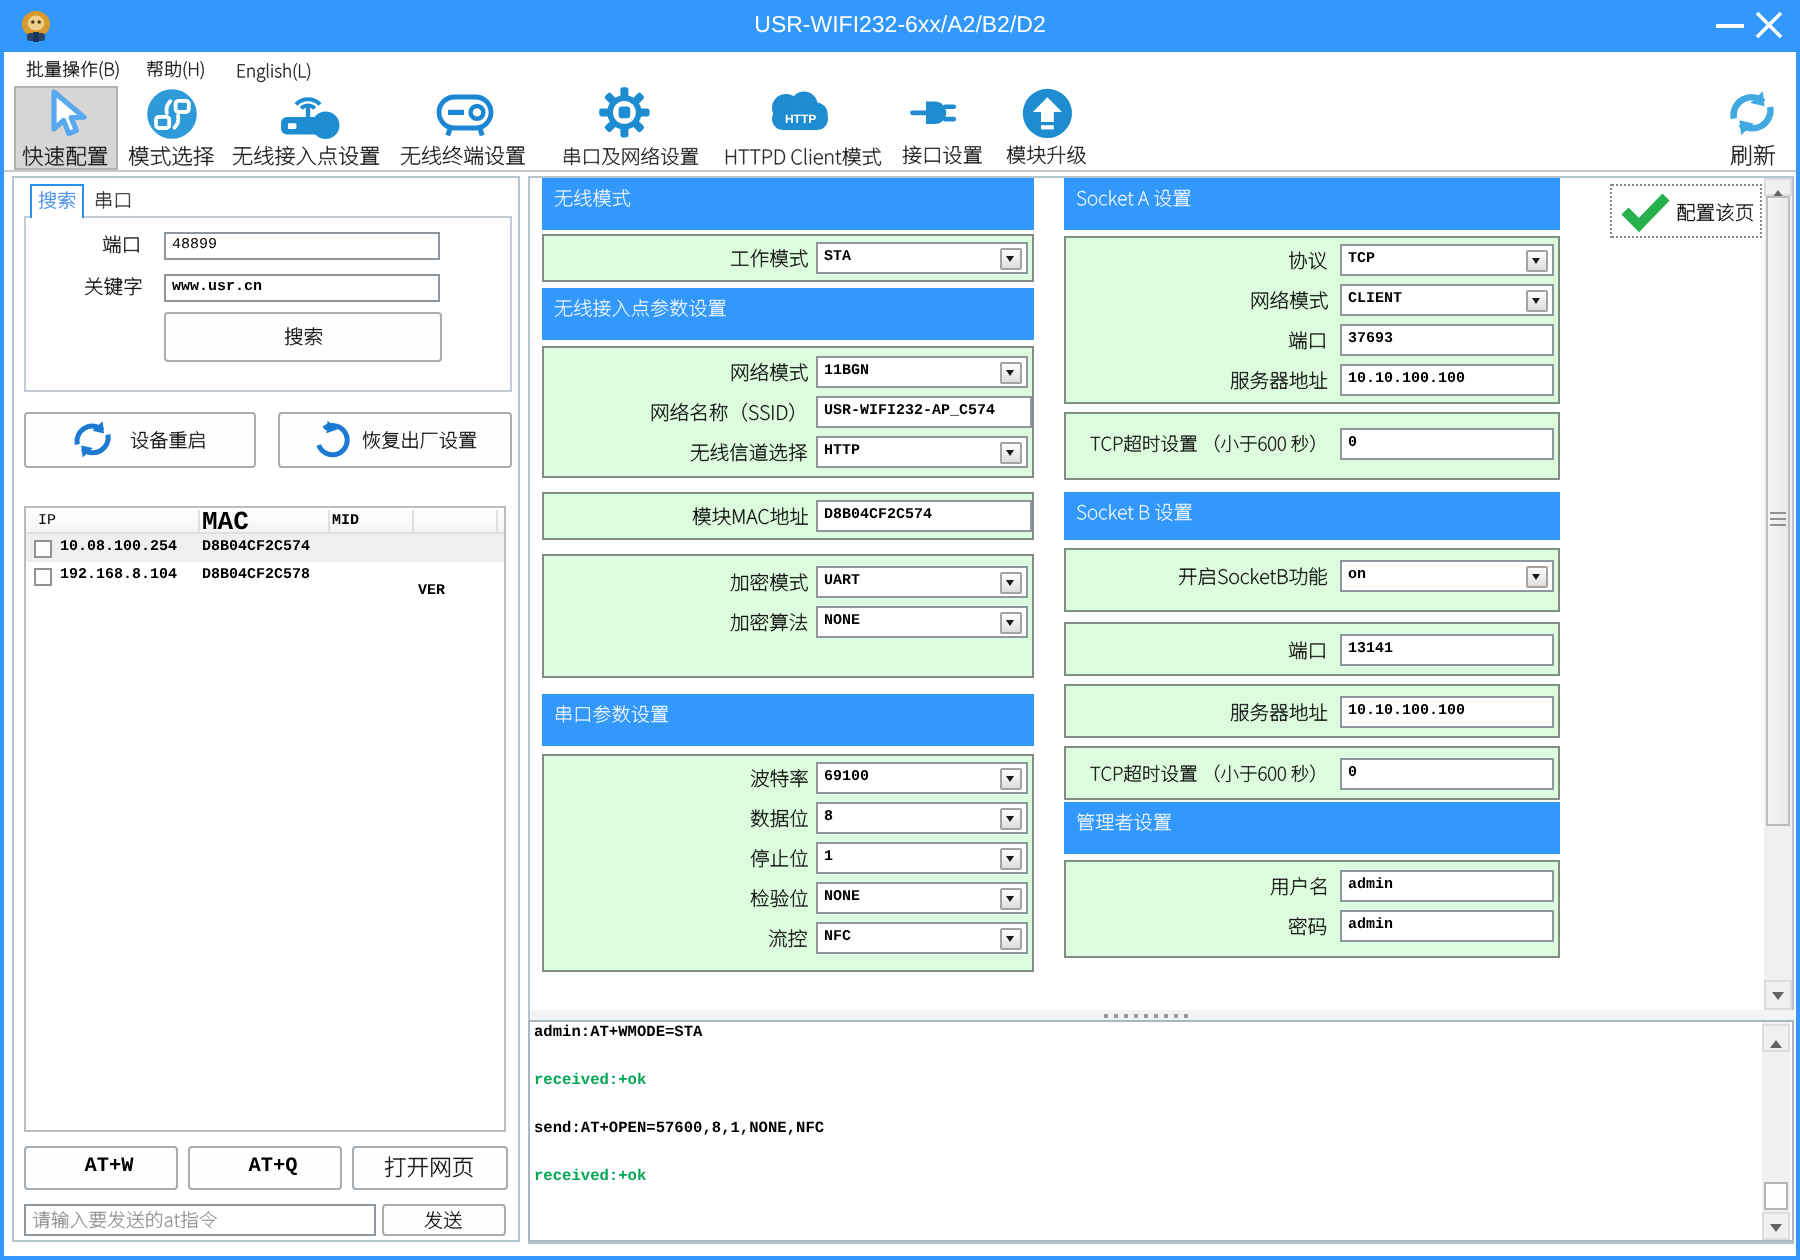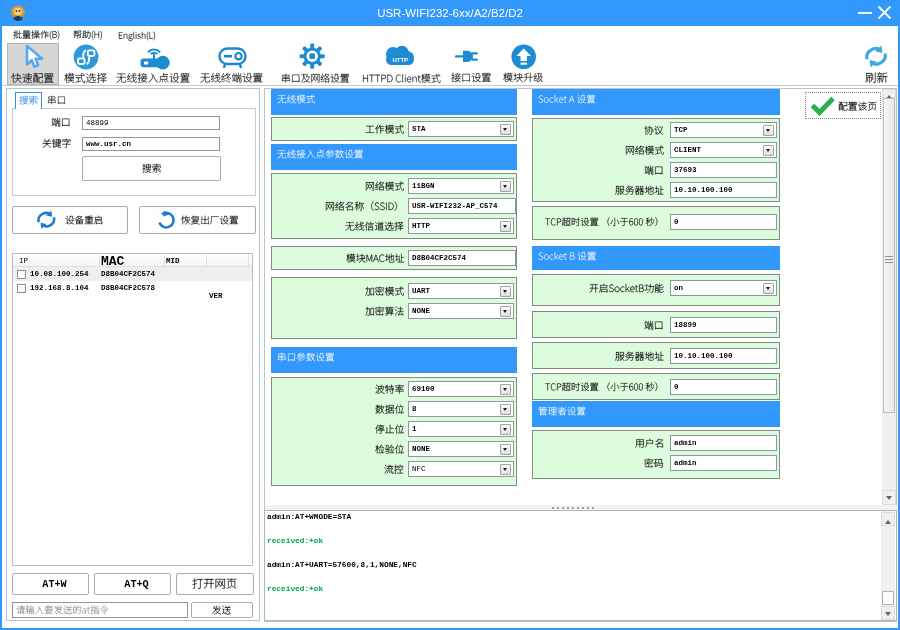--- a/index.html
+++ b/index.html
@@ -297,21 +297,21 @@
 <div class="abs sel" style="left:408px;top:441px;width:106px;height:16px"></div>
 <div class="abs db" style="left:500px;top:443.5px;width:11px;height:11px"></div>
 <div class="abs" style="left:503px;top:448px;width:0;height:0;border:2.4px solid transparent;border-top:3.2px solid #1a1a1a;"></div>
 <span class="m" style="left:412px;top:449.0px;font-size:7.5px;color:#000;font-weight:bold;letter-spacing:0;transform:translate(0,-50%);">NONE</span>
 <svg class="t" style="left:384.4px;top:460.7px" width="22" height="17">
     <path transform="translate(0,11.86) scale(0.00980)" fill="#000" stroke="#000" stroke-width="26" d="M311 -690H942V-661H311ZM589 -365H619V28H589ZM404 -368H433V-255Q433 -213 428 -170Q424 -128 409 -86Q394 -44 364 -4Q334 35 283 70Q281 67 278 64Q274 60 270 56Q265 52 261 50Q326 6 356 -46Q387 -98 396 -152Q404 -205 404 -255ZM719 -604 743 -618Q777 -584 812 -543Q848 -502 878 -464Q909 -425 928 -395L903 -378Q885 -408 854 -447Q824 -486 788 -528Q753 -569 719 -604ZM778 -368H808V-18Q808 1 810 10Q811 19 816 23Q819 25 825 26Q831 27 838 27Q845 27 858 27Q870 27 879 27Q888 27 896 26Q905 25 909 22Q918 16 922 -6Q924 -19 924 -46Q925 -74 926 -112Q931 -108 938 -104Q944 -101 951 -99Q950 -67 948 -33Q947 1 944 13Q940 35 923 46Q917 50 906 52Q894 54 883 54Q876 54 858 54Q841 54 836 54Q825 54 813 52Q801 49 793 44Q784 37 781 24Q778 10 778 -30ZM339 -417Q338 -421 336 -428Q334 -434 332 -440Q330 -446 328 -450Q339 -453 354 -458Q370 -463 382 -474Q392 -484 414 -510Q436 -537 462 -570Q489 -603 512 -633Q536 -663 548 -681H586Q570 -659 545 -626Q520 -593 492 -558Q464 -522 438 -492Q413 -461 396 -442Q396 -442 390 -440Q384 -439 376 -437Q368 -435 360 -432Q351 -428 345 -424Q339 -421 339 -417ZM339 -417V-443L369 -458L844 -487Q846 -480 850 -472Q854 -464 857 -459Q720 -450 630 -444Q539 -437 484 -433Q429 -429 400 -426Q371 -424 358 -422Q346 -419 339 -417ZM568 -821 593 -828Q613 -792 630 -750Q648 -707 655 -678L628 -668Q621 -697 604 -740Q586 -784 568 -821ZM98 -798 119 -816Q148 -796 178 -772Q209 -748 236 -724Q262 -699 278 -679L258 -658Q241 -678 214 -703Q188 -728 158 -753Q127 -778 98 -798ZM49 -524 67 -545Q99 -531 132 -512Q166 -493 196 -473Q225 -453 244 -436L227 -411Q208 -429 178 -450Q148 -470 114 -490Q81 -509 49 -524ZM81 35Q108 -4 142 -60Q176 -115 210 -176Q244 -238 272 -294L293 -275Q267 -222 234 -162Q202 -102 168 -46Q135 11 106 56Z M1038 -269Q1093 -286 1170 -314Q1248 -342 1329 -372L1334 -341Q1258 -313 1183 -286Q1108 -259 1049 -237ZM1048 -619H1340V-589H1048ZM1188 -832H1218V21Q1218 41 1211 50Q1204 59 1190 64Q1177 67 1150 68Q1124 69 1077 68Q1076 63 1072 55Q1069 47 1065 40Q1103 41 1132 41Q1161 41 1170 40Q1179 40 1184 36Q1188 32 1188 21ZM1424 -324H1887V-294H1424ZM1337 7H1956V36H1337ZM1374 -702H1950V-553H1920V-672H1403V-537H1374ZM1638 -309H1669V26H1638ZM1611 -819 1637 -828Q1654 -796 1672 -758Q1689 -720 1697 -694L1669 -683Q1661 -710 1644 -748Q1627 -787 1611 -819ZM1717 -580 1739 -594Q1772 -563 1807 -528Q1842 -492 1873 -458Q1904 -425 1924 -400L1901 -381Q1881 -406 1850 -441Q1819 -476 1784 -512Q1749 -549 1717 -580ZM1581 -595 1610 -586Q1583 -546 1549 -507Q1515 -468 1478 -433Q1442 -398 1407 -370Q1405 -373 1400 -376Q1395 -380 1390 -384Q1385 -387 1381 -389Q1437 -429 1490 -484Q1543 -539 1581 -595Z"></path>
   </svg>
 <div class="abs sel" style="left:408px;top:461px;width:106px;height:16px"></div>
 <div class="abs db" style="left:500px;top:463.5px;width:11px;height:11px"></div>
 <div class="abs" style="left:503px;top:468px;width:0;height:0;border:2.4px solid transparent;border-top:3.2px solid #1a1a1a;"></div>
-<span class="m" style="left:412px;top:469.0px;font-size:7.5px;color:#000;font-weight:normal;letter-spacing:0;transform:translate(0,-50%);">NFC</span>
+<span class="m" style="left:412px;top:469.0px;font-size:7.5px;color:#000;font-weight:bold;letter-spacing:0;transform:translate(0,-50%);">NFC</span>
 <div class="abs" style="left:532px;top:89px;width:248px;height:26px;background:#3398fc"></div>
 <svg class="t" style="left:538.0px;top:90.8px" width="60" height="16">
     <path transform="translate(0,11.62) scale(0.00960)" fill="#fff" stroke="#fff" stroke-width="26" d="M295 13Q215 13 154 -18Q94 -49 53 -97L78 -123Q118 -77 174 -50Q230 -22 295 -22Q382 -22 434 -65Q485 -108 485 -176Q485 -225 466 -254Q448 -283 418 -302Q388 -320 351 -336L240 -386Q209 -400 174 -421Q140 -442 116 -476Q92 -511 92 -564Q92 -617 119 -656Q146 -695 192 -717Q239 -739 298 -739Q364 -739 414 -714Q465 -688 496 -653L473 -628Q442 -662 398 -683Q354 -704 298 -704Q222 -704 176 -667Q130 -630 130 -568Q130 -523 151 -494Q172 -466 202 -450Q232 -433 257 -421L368 -371Q409 -353 444 -330Q479 -306 500 -270Q522 -235 522 -179Q522 -124 494 -80Q466 -37 415 -12Q364 13 295 13Z M862 13Q799 13 746 -20Q692 -52 660 -114Q628 -175 628 -262Q628 -351 660 -413Q692 -475 746 -508Q799 -540 862 -540Q909 -540 952 -522Q994 -503 1026 -468Q1059 -432 1078 -380Q1096 -328 1096 -262Q1096 -175 1064 -114Q1031 -52 978 -20Q925 13 862 13ZM862 -20Q918 -20 962 -50Q1007 -81 1033 -136Q1059 -190 1059 -262Q1059 -335 1033 -390Q1007 -445 962 -476Q918 -507 862 -507Q806 -507 762 -476Q717 -445 692 -390Q666 -335 666 -262Q666 -190 692 -136Q717 -81 762 -50Q806 -20 862 -20Z M1450 13Q1383 13 1330 -20Q1276 -52 1245 -114Q1214 -175 1214 -262Q1214 -351 1247 -413Q1280 -475 1334 -508Q1388 -540 1451 -540Q1505 -540 1542 -520Q1579 -499 1605 -474L1582 -448Q1556 -473 1524 -490Q1492 -507 1451 -507Q1395 -507 1350 -476Q1305 -445 1278 -390Q1252 -335 1252 -262Q1252 -190 1277 -136Q1302 -81 1346 -50Q1391 -20 1451 -20Q1495 -20 1532 -38Q1569 -57 1597 -83L1618 -57Q1585 -28 1543 -8Q1501 13 1450 13Z M1752 0V-794H1788V-194H1790L2061 -527H2103L1933 -319L2133 0H2094L1912 -292L1788 -145V0Z M2446 13Q2380 13 2325 -20Q2270 -53 2238 -114Q2205 -176 2205 -262Q2205 -327 2224 -378Q2242 -429 2274 -466Q2307 -502 2348 -521Q2388 -540 2432 -540Q2493 -540 2538 -512Q2582 -484 2606 -430Q2631 -375 2631 -297Q2631 -289 2631 -280Q2631 -272 2629 -261H2243Q2243 -192 2268 -138Q2294 -83 2340 -52Q2386 -20 2448 -20Q2493 -20 2528 -33Q2563 -46 2593 -68L2609 -37Q2579 -19 2542 -3Q2505 13 2446 13ZM2243 -294H2596Q2596 -401 2551 -454Q2506 -507 2432 -507Q2385 -507 2344 -482Q2303 -456 2276 -408Q2249 -361 2243 -294Z M2914 13Q2865 13 2838 -6Q2811 -25 2800 -60Q2790 -94 2790 -140V-494H2706V-522L2790 -527L2794 -681H2825V-527H2981V-494H2825V-135Q2825 -84 2842 -52Q2859 -20 2917 -20Q2932 -20 2951 -25Q2970 -30 2984 -37L2996 -7Q2973 1 2950 7Q2928 13 2914 13Z M3238 0 3497 -726H3530L3790 0H3750L3599 -435Q3576 -501 3556 -560Q3536 -620 3516 -688H3512Q3492 -620 3472 -560Q3451 -501 3428 -435L3275 0ZM3350 -258V-290H3674V-258Z M4164 -787 4185 -806Q4212 -784 4240 -758Q4268 -731 4292 -706Q4316 -680 4331 -660L4310 -636Q4295 -657 4271 -683Q4247 -709 4219 -736Q4191 -764 4164 -787ZM4206 44 4205 14 4223 -10 4400 -116Q4402 -110 4405 -103Q4408 -96 4410 -91Q4346 -51 4308 -26Q4269 -2 4249 11Q4229 24 4220 31Q4211 38 4206 44ZM4073 -511H4247V-481H4073ZM4546 -790H4797V-761H4546ZM4408 -381H4886V-352H4408ZM4875 -381H4882L4888 -383L4907 -373Q4876 -283 4823 -210Q4770 -138 4702 -83Q4635 -28 4560 11Q4484 50 4409 73Q4407 67 4402 59Q4396 51 4391 46Q4464 25 4538 -12Q4611 -49 4677 -102Q4743 -154 4794 -222Q4846 -291 4875 -374ZM4479 -367Q4519 -263 4590 -179Q4660 -95 4757 -37Q4854 21 4973 48Q4969 51 4965 56Q4961 61 4958 66Q4954 70 4952 75Q4774 31 4644 -82Q4515 -194 4453 -357ZM4534 -790H4563V-677Q4563 -634 4549 -586Q4535 -539 4497 -494Q4459 -450 4386 -414Q4384 -418 4380 -422Q4377 -426 4374 -430Q4370 -435 4367 -437Q4436 -471 4472 -512Q4508 -552 4521 -595Q4534 -638 4534 -677ZM4783 -790H4812V-545Q4812 -524 4816 -517Q4819 -510 4831 -510Q4838 -510 4856 -510Q4874 -510 4892 -510Q4911 -510 4918 -510Q4927 -510 4938 -511Q4950 -512 4958 -513Q4959 -507 4960 -498Q4962 -488 4963 -483Q4956 -482 4944 -481Q4932 -480 4919 -480Q4912 -480 4892 -480Q4873 -480 4855 -480Q4837 -480 4832 -480Q4812 -480 4802 -486Q4791 -492 4787 -506Q4783 -521 4783 -546ZM4206 44Q4204 40 4200 36Q4197 31 4193 26Q4189 21 4185 18Q4193 13 4204 2Q4216 -9 4226 -26Q4235 -43 4235 -65V-511H4264V-19Q4264 -19 4255 -12Q4246 -4 4235 6Q4224 17 4215 28Q4206 38 4206 44Z M5660 -762V-640H5880V-762ZM5415 -762V-640H5631V-762ZM5178 -762V-640H5386V-762ZM5149 -791H5909V-611H5149ZM5092 -535H5943V-506H5092ZM5499 -624 5530 -621Q5520 -570 5506 -512Q5491 -455 5479 -414H5449Q5458 -443 5467 -480Q5476 -516 5484 -554Q5493 -592 5499 -624ZM5085 9H5959V38H5085ZM5243 -321H5794V-291H5243ZM5247 -214H5790V-184H5247ZM5250 -105H5792V-76H5250ZM5234 -426H5806V25H5777V-397H5263V25H5234Z"></path>
   </svg>
 <div class="abs" style="left:532px;top:118px;width:248px;height:84px;background:#ddfbdd;border:1px solid #818d81"></div>
 <svg class="t" style="left:644.4px;top:121.7px" width="22" height="17">
     <path transform="translate(0,11.86) scale(0.00980)" fill="#000" stroke="#000" stroke-width="26" d="M56 -598H334V-569H56ZM185 -831H215V68H185ZM369 -636H797V-607H369ZM788 -636H818Q818 -636 818 -632Q818 -627 818 -622Q818 -617 818 -614Q813 -441 808 -323Q803 -205 796 -132Q790 -58 781 -19Q772 20 759 36Q747 51 732 56Q718 62 696 63Q674 64 636 62Q597 61 556 58Q555 50 553 42Q551 34 546 28Q595 32 636 33Q677 34 692 34Q707 34 716 32Q725 29 732 20Q744 7 752 -32Q761 -71 768 -146Q774 -220 779 -338Q784 -456 788 -627ZM411 -472 441 -466Q424 -386 396 -310Q368 -234 333 -180Q331 -182 327 -186Q323 -190 318 -194Q313 -198 309 -200Q344 -253 370 -324Q395 -396 411 -472ZM858 -461 888 -466Q903 -422 917 -372Q931 -321 942 -275Q952 -229 956 -196L922 -188Q919 -222 909 -269Q899 -316 886 -366Q873 -417 858 -461ZM574 -817H604V-673Q604 -589 596 -495Q588 -401 560 -303Q531 -205 470 -110Q410 -15 306 72Q304 68 300 65Q295 62 290 58Q286 55 282 53Q386 -33 445 -126Q504 -219 532 -314Q559 -410 566 -501Q574 -592 574 -673Z M1415 -759Q1451 -558 1518 -397Q1584 -236 1693 -124Q1802 -11 1965 46Q1961 49 1956 54Q1952 59 1948 64Q1945 68 1942 72Q1819 26 1727 -50Q1635 -127 1569 -232Q1503 -337 1458 -468Q1414 -599 1385 -754ZM1557 -784 1582 -797Q1605 -766 1628 -730Q1651 -695 1670 -662Q1689 -629 1699 -604L1673 -587Q1662 -613 1644 -647Q1625 -681 1602 -717Q1580 -753 1557 -784ZM1861 -776 1891 -770Q1866 -625 1826 -498Q1787 -372 1724 -265Q1660 -158 1564 -74Q1468 11 1329 72Q1327 68 1324 64Q1320 60 1316 56Q1313 52 1310 49Q1448 -10 1542 -94Q1637 -177 1699 -282Q1761 -387 1799 -511Q1837 -635 1861 -776ZM1136 -772 1157 -791Q1182 -771 1208 -746Q1234 -722 1256 -698Q1279 -675 1292 -657L1271 -633Q1257 -652 1234 -676Q1212 -701 1186 -726Q1161 -751 1136 -772ZM1203 36 1202 5 1219 -20 1382 -128Q1384 -123 1388 -116Q1392 -109 1394 -104Q1334 -62 1298 -37Q1262 -12 1243 2Q1224 15 1216 22Q1208 30 1203 36ZM1054 -511H1240V-481H1054ZM1203 36Q1201 32 1197 28Q1193 23 1189 18Q1185 14 1181 12Q1189 4 1202 -18Q1216 -39 1216 -73V-511H1245V-27Q1245 -27 1241 -22Q1237 -17 1230 -10Q1224 -2 1218 6Q1211 15 1207 23Q1203 31 1203 36Z"></path>
   </svg>
 <div class="abs sel" style="left:670px;top:122px;width:107px;height:16px"></div>
 <div class="abs db" style="left:763px;top:124.5px;width:11px;height:11px"></div>
@@ -350,21 +350,21 @@
   </svg>
 <div class="abs sel" style="left:670px;top:280px;width:107px;height:16px"></div>
 <div class="abs db" style="left:763px;top:282.5px;width:11px;height:11px"></div>
 <div class="abs" style="left:766px;top:287px;width:0;height:0;border:2.4px solid transparent;border-top:3.2px solid #1a1a1a;"></div>
 <span class="m" style="left:674px;top:288.0px;font-size:7.5px;color:#000;font-weight:bold;letter-spacing:0;transform:translate(0,-50%);">on</span>
 <div class="abs" style="left:532px;top:311px;width:248px;height:27px;background:#ddfbdd;border:1px solid #818d81"></div>
 <svg class="t" style="left:644.4px;top:316.7px" width="22" height="17">
     <path transform="translate(0,11.86) scale(0.00980)" fill="#000" stroke="#000" stroke-width="26" d="M381 -464H951V-434H381ZM575 -303H605V59H575ZM735 -303H765V55H735ZM648 -830H677V-574H648ZM422 -314H910V-284H451V70H422ZM896 -314H925V33Q925 47 922 54Q918 62 907 65Q895 69 876 70Q856 71 821 71Q820 66 816 58Q812 51 808 45Q836 46 856 46Q877 46 884 45Q896 45 896 33ZM652 -455 684 -449Q675 -411 666 -368Q658 -326 649 -297L622 -303Q630 -334 639 -378Q648 -423 652 -455ZM432 -779H462V-590H883V-779H913V-561H432ZM59 -629H394V-600H59ZM58 -70Q123 -85 214 -110Q306 -135 402 -160L406 -131Q315 -106 226 -82Q137 -58 68 -39ZM99 -537 127 -542Q141 -481 152 -412Q164 -343 172 -277Q181 -211 183 -158L156 -154Q153 -207 145 -273Q137 -339 125 -408Q113 -477 99 -537ZM321 -554 351 -546Q343 -495 334 -436Q324 -378 313 -318Q302 -258 292 -204Q281 -149 270 -107L245 -115Q256 -157 266 -212Q277 -267 288 -328Q298 -388 306 -446Q315 -505 321 -554ZM168 -810 194 -820Q217 -785 238 -743Q260 -701 270 -670L242 -658Q232 -689 210 -732Q188 -775 168 -810Z M1148 -719H1857V33H1827V-690H1178V41H1148ZM1158 -79H1856V-49H1158Z"></path>
   </svg>
 <div class="abs inp" style="left:670px;top:317px;width:107px;height:16px"></div>
-<span class="m" style="left:674px;top:325.0px;font-size:7.5px;color:#000;font-weight:bold;letter-spacing:0;transform:translate(0,-50%);">18899</span>
+<span class="m" style="left:674px;top:325.0px;font-size:7.5px;color:#000;font-weight:bold;letter-spacing:0;transform:translate(0,-50%);">13141</span>
 <div class="abs" style="left:532px;top:342px;width:248px;height:27px;background:#ddfbdd;border:1px solid #818d81"></div>
 <svg class="t" style="left:615.0px;top:347.7px" width="51" height="17">
     <path transform="translate(0,11.86) scale(0.00980)" fill="#000" stroke="#000" stroke-width="26" d="M138 -792H378V-763H138ZM138 -551H378V-522H138ZM528 -455H904V-425H528ZM135 -304H378V-275H135ZM124 -792H153V-437Q153 -380 150 -314Q147 -249 138 -182Q130 -114 114 -49Q97 16 70 71Q67 68 62 65Q58 62 53 59Q48 56 44 55Q72 1 88 -62Q104 -124 112 -190Q119 -255 122 -318Q124 -382 124 -437ZM361 -792H390V21Q390 41 383 51Q376 61 362 65Q347 69 317 70Q287 71 234 70Q233 67 232 62Q230 57 228 52Q226 46 223 42Q266 43 298 43Q330 43 340 42Q351 41 356 37Q361 33 361 21ZM868 -787H898V-593Q898 -577 893 -568Q888 -559 871 -554Q855 -550 820 -549Q786 -548 729 -548Q728 -556 724 -563Q720 -570 717 -576Q753 -576 780 -576Q806 -575 824 -576Q842 -576 850 -576Q862 -577 865 -580Q868 -584 868 -593ZM896 -455H902L908 -457L925 -449Q897 -323 842 -224Q788 -125 719 -54Q650 17 576 60Q574 55 568 48Q562 41 557 37Q629 -1 696 -70Q764 -139 817 -234Q870 -330 896 -447ZM608 -443Q639 -334 690 -237Q740 -140 808 -66Q875 8 956 49Q950 53 944 60Q938 67 933 72Q852 27 784 -50Q716 -126 664 -225Q613 -324 581 -435ZM510 -787H881V-758H539V70H510Z M1135 -271H1833V-241H1135ZM1820 -271H1851Q1851 -271 1850 -268Q1850 -264 1850 -260Q1850 -255 1849 -252Q1838 -156 1827 -96Q1816 -36 1804 -4Q1791 28 1775 42Q1765 52 1752 56Q1740 59 1720 60Q1701 60 1664 59Q1628 58 1587 55Q1586 48 1584 40Q1581 32 1577 25Q1607 28 1634 30Q1662 31 1683 32Q1704 32 1714 32Q1729 32 1738 30Q1746 29 1753 23Q1766 11 1778 -20Q1789 -52 1800 -112Q1810 -171 1820 -265ZM1474 -385 1505 -382Q1489 -243 1438 -154Q1386 -64 1296 -12Q1207 40 1075 68Q1074 64 1072 59Q1070 54 1068 48Q1065 43 1062 39Q1191 16 1277 -32Q1363 -81 1411 -166Q1459 -252 1474 -385ZM1329 -720H1798V-691H1329ZM1792 -720H1799L1806 -722L1823 -708Q1771 -630 1687 -572Q1603 -513 1498 -472Q1394 -431 1282 -406Q1170 -380 1062 -367Q1061 -373 1057 -381Q1053 -389 1049 -395Q1154 -406 1265 -430Q1376 -454 1478 -494Q1580 -533 1662 -588Q1744 -643 1792 -715ZM1310 -672Q1363 -592 1458 -537Q1553 -482 1680 -451Q1806 -420 1950 -409Q1947 -405 1944 -400Q1940 -395 1937 -390Q1934 -385 1932 -380Q1789 -394 1662 -427Q1534 -460 1436 -518Q1339 -575 1283 -660ZM1404 -832 1438 -826Q1392 -753 1315 -672Q1238 -592 1131 -527Q1128 -531 1124 -534Q1120 -538 1116 -542Q1111 -545 1107 -547Q1177 -588 1234 -637Q1292 -686 1335 -736Q1378 -787 1404 -832Z M2166 -753V-561H2393V-753ZM2136 -782H2423V-531H2136ZM2596 -753V-561H2835V-753ZM2567 -782H2865V-531H2567ZM2059 -409H2942V-379H2059ZM2149 7H2415V36H2149ZM2580 7H2850V36H2580ZM2607 -403Q2643 -361 2700 -323Q2758 -285 2825 -256Q2892 -228 2957 -212Q2953 -209 2949 -204Q2945 -200 2942 -196Q2939 -191 2936 -187Q2872 -205 2804 -236Q2737 -267 2678 -307Q2620 -347 2582 -391ZM2136 -231H2422V65H2392V-202H2166V70H2136ZM2568 -231H2865V65H2835V-202H2597V70H2568ZM2462 -533 2495 -527Q2463 -462 2404 -395Q2345 -328 2260 -270Q2174 -211 2061 -169Q2059 -173 2056 -176Q2052 -180 2048 -184Q2045 -187 2041 -190Q2152 -231 2236 -288Q2321 -345 2378 -409Q2435 -473 2462 -533ZM2622 -486 2639 -508Q2677 -495 2719 -474Q2761 -454 2785 -435L2768 -411Q2744 -430 2702 -452Q2660 -473 2622 -486Z M3653 -831H3682V-143H3653ZM3320 -408 3879 -642 3892 -616 3332 -381ZM3437 -741H3467V-50Q3467 -25 3474 -10Q3481 4 3500 10Q3518 16 3554 16Q3565 16 3592 16Q3620 16 3656 16Q3693 16 3730 16Q3767 16 3797 16Q3827 16 3842 16Q3874 16 3890 2Q3905 -11 3912 -46Q3918 -80 3921 -143Q3928 -138 3936 -134Q3944 -131 3951 -130Q3947 -63 3938 -25Q3930 13 3907 29Q3884 45 3838 45Q3831 45 3803 45Q3775 45 3736 45Q3698 45 3660 45Q3621 45 3593 45Q3565 45 3559 45Q3513 45 3486 37Q3459 29 3448 8Q3437 -13 3437 -52ZM3876 -635H3866L3880 -650L3886 -657L3908 -647L3906 -639Q3906 -570 3906 -504Q3905 -438 3904 -383Q3902 -328 3900 -290Q3897 -252 3893 -238Q3887 -212 3872 -201Q3857 -190 3836 -189Q3818 -188 3794 -188Q3769 -188 3752 -188Q3751 -196 3748 -204Q3746 -212 3742 -219Q3765 -218 3792 -218Q3818 -217 3827 -217Q3841 -217 3851 -223Q3861 -229 3866 -250Q3869 -262 3871 -298Q3873 -335 3874 -388Q3875 -441 3876 -504Q3876 -568 3876 -635ZM3049 -581H3354V-552H3049ZM3190 -821H3220V-186H3190ZM3045 -136Q3084 -151 3134 -172Q3185 -193 3242 -217Q3298 -241 3355 -265L3361 -237Q3280 -202 3200 -168Q3120 -133 3057 -107Z M4685 -471H4942V-441H4685ZM4312 6H4952V35H4312ZM4673 -824H4703V18H4673ZM4452 -614H4481V17H4452ZM4055 -581H4382V-552H4055ZM4206 -819H4235V-193H4206ZM4045 -136Q4089 -153 4145 -176Q4201 -200 4264 -226Q4326 -252 4389 -279L4395 -252Q4306 -213 4216 -174Q4126 -136 4057 -107Z"></path>
   </svg>
 <div class="abs inp" style="left:670px;top:348px;width:107px;height:16px"></div>
 <span class="m" style="left:674px;top:356.0px;font-size:7.5px;color:#000;font-weight:bold;letter-spacing:0;transform:translate(0,-50%);">10.10.100.100</span>
 <div class="abs" style="left:532px;top:373px;width:248px;height:27px;background:#ddfbdd;border:1px solid #818d81"></div>
 <svg class="t" style="left:545.0px;top:379.1px" width="121" height="16">
     <path transform="translate(0,11.25) scale(0.00930)" fill="#000" stroke="#000" stroke-width="26" d="M267 0V-693H33V-726H540V-693H306V0Z M935 13Q868 13 813 -14Q758 -40 718 -90Q678 -140 656 -210Q635 -279 635 -365Q635 -451 657 -520Q679 -589 719 -638Q759 -687 816 -713Q872 -739 941 -739Q1004 -739 1051 -712Q1098 -686 1126 -653L1103 -628Q1074 -662 1033 -683Q992 -704 941 -704Q858 -704 798 -662Q738 -621 706 -545Q674 -469 674 -365Q674 -261 706 -184Q738 -107 797 -64Q856 -22 937 -22Q994 -22 1039 -45Q1084 -68 1125 -114L1148 -90Q1107 -42 1056 -14Q1006 13 935 13Z M1302 0V-726H1477Q1560 -726 1618 -706Q1676 -687 1706 -644Q1737 -601 1737 -528Q1737 -458 1707 -412Q1677 -366 1620 -343Q1563 -320 1481 -320H1339V0ZM1339 -353H1468Q1584 -353 1640 -394Q1697 -434 1697 -528Q1697 -623 1640 -658Q1582 -693 1464 -693H1339Z M2275 -783H2695V-754H2275ZM2448 -776 2479 -774Q2470 -635 2419 -550Q2368 -465 2270 -413Q2268 -416 2264 -420Q2260 -425 2256 -429Q2252 -433 2248 -436Q2345 -482 2392 -564Q2440 -645 2448 -776ZM2682 -783H2711Q2711 -783 2711 -776Q2711 -769 2710 -764Q2705 -668 2700 -610Q2694 -552 2686 -522Q2679 -493 2668 -481Q2660 -473 2649 -469Q2638 -465 2619 -465Q2604 -464 2574 -465Q2544 -466 2511 -468Q2510 -474 2508 -482Q2506 -490 2502 -497Q2539 -493 2570 -492Q2602 -492 2612 -492Q2637 -490 2644 -500Q2653 -510 2660 -538Q2666 -567 2672 -624Q2677 -682 2682 -776ZM1868 -692H2243V-663H1868ZM1850 -507H2266V-477H1850ZM2069 -301H2259V-272H2069ZM2041 -831H2070V-491H2041ZM2049 -484H2078V-17H2049ZM1928 -248Q1949 -170 1982 -118Q2014 -67 2064 -38Q2113 -9 2183 3Q2253 15 2349 15Q2355 15 2384 15Q2412 15 2454 15Q2497 15 2545 15Q2593 15 2636 15Q2680 15 2711 15Q2742 15 2750 15Q2747 18 2744 24Q2741 29 2738 34Q2736 40 2735 44H2657H2352Q2247 44 2172 32Q2098 19 2046 -12Q1995 -43 1960 -98Q1926 -152 1903 -236ZM1908 -384 1939 -382Q1936 -286 1929 -202Q1922 -119 1904 -50Q1887 20 1854 74Q1852 71 1848 68Q1843 64 1838 60Q1833 56 1829 54Q1861 3 1878 -64Q1894 -131 1900 -212Q1906 -293 1908 -384ZM2345 -365V-120H2660V-365ZM2315 -394H2690V-90H2315Z M2903 -741H3168V-116H2903V-145H3139V-712H2903ZM2903 -449H3160V-420H2903ZM2887 -741H2917V-35H2887ZM3221 -615H3743V-585H3221ZM3572 -826H3602V4Q3602 32 3592 44Q3581 55 3561 60Q3541 64 3496 64Q3452 65 3376 65Q3374 59 3370 50Q3367 40 3363 33Q3407 34 3444 34Q3481 35 3507 34Q3533 34 3544 33Q3559 32 3566 26Q3572 21 3572 5ZM3279 -477 3304 -489Q3334 -448 3365 -400Q3396 -353 3424 -309Q3451 -265 3468 -233L3442 -218Q3425 -250 3398 -295Q3371 -340 3340 -388Q3309 -436 3279 -477Z M3933 -787 3954 -806Q3981 -784 4009 -758Q4037 -731 4061 -706Q4085 -680 4100 -660L4079 -636Q4064 -657 4040 -683Q4016 -709 3988 -736Q3960 -764 3933 -787ZM3975 44 3974 14 3992 -10 4169 -116Q4171 -110 4174 -103Q4177 -96 4179 -91Q4115 -51 4076 -26Q4038 -2 4018 11Q3998 24 3989 31Q3980 38 3975 44ZM3842 -511H4016V-481H3842ZM4315 -790H4566V-761H4315ZM4177 -381H4655V-352H4177ZM4644 -381H4651L4657 -383L4676 -373Q4645 -283 4592 -210Q4539 -138 4472 -83Q4404 -28 4328 11Q4253 50 4178 73Q4176 67 4170 59Q4165 51 4160 46Q4233 25 4306 -12Q4380 -49 4446 -102Q4512 -154 4564 -222Q4615 -291 4644 -374ZM4248 -367Q4288 -263 4358 -179Q4429 -95 4526 -37Q4623 21 4742 48Q4738 51 4734 56Q4730 61 4726 66Q4723 70 4721 75Q4543 31 4414 -82Q4284 -194 4222 -357ZM4303 -790H4332V-677Q4332 -634 4318 -586Q4304 -539 4266 -494Q4228 -450 4155 -414Q4153 -418 4150 -422Q4146 -426 4142 -430Q4139 -435 4136 -437Q4205 -471 4241 -512Q4277 -552 4290 -595Q4303 -638 4303 -677ZM4552 -790H4581V-545Q4581 -524 4584 -517Q4588 -510 4600 -510Q4607 -510 4625 -510Q4643 -510 4662 -510Q4680 -510 4687 -510Q4696 -510 4708 -511Q4719 -512 4727 -513Q4728 -507 4730 -498Q4731 -488 4732 -483Q4725 -482 4713 -481Q4701 -480 4688 -480Q4681 -480 4662 -480Q4642 -480 4624 -480Q4606 -480 4601 -480Q4581 -480 4570 -486Q4560 -492 4556 -506Q4552 -521 4552 -546ZM3975 44Q3973 40 3970 36Q3966 31 3962 26Q3958 21 3954 18Q3962 13 3974 2Q3985 -9 3994 -26Q4004 -43 4004 -65V-511H4033V-19Q4033 -19 4024 -12Q4015 -4 4004 6Q3993 17 3984 28Q3975 38 3975 44Z M5429 -762V-640H5649V-762ZM5184 -762V-640H5400V-762ZM4947 -762V-640H5155V-762ZM4918 -791H5678V-611H4918ZM4861 -535H5712V-506H4861ZM5268 -624 5299 -621Q5289 -570 5274 -512Q5260 -455 5248 -414H5218Q5227 -443 5236 -480Q5245 -516 5254 -554Q5262 -592 5268 -624ZM4854 9H5728V38H4854ZM5012 -321H5563V-291H5012ZM5016 -214H5559V-184H5016ZM5019 -105H5561V-76H5019ZM5003 -426H5575V25H5546V-397H5032V25H5003Z M6737 -380Q6737 -469 6760 -550Q6782 -632 6827 -708Q6872 -783 6938 -851L6963 -832Q6898 -767 6855 -694Q6812 -620 6790 -542Q6769 -463 6769 -380Q6769 -298 6790 -219Q6812 -140 6855 -67Q6898 6 6963 72L6938 91Q6872 22 6827 -53Q6782 -128 6760 -210Q6737 -292 6737 -380Z M7500 -816H7530V12Q7530 40 7520 51Q7511 62 7491 66Q7471 70 7428 71Q7386 72 7318 72Q7317 68 7314 62Q7312 57 7310 51Q7307 45 7304 40Q7345 41 7380 41Q7414 41 7439 40Q7464 40 7474 40Q7488 39 7494 34Q7500 28 7500 13ZM7742 -569 7769 -580Q7816 -510 7858 -430Q7900 -350 7932 -274Q7963 -198 7976 -140L7946 -127Q7933 -185 7902 -262Q7872 -338 7830 -418Q7788 -499 7742 -569ZM7238 -576 7269 -571Q7253 -500 7227 -422Q7201 -343 7164 -270Q7126 -197 7077 -141Q7074 -144 7070 -147Q7065 -150 7060 -153Q7056 -156 7052 -158Q7101 -213 7137 -284Q7173 -355 7198 -431Q7224 -507 7238 -576Z M8069 -420H8952V-390H8069ZM8503 -745H8533V5Q8533 32 8523 44Q8513 55 8492 60Q8472 64 8426 64Q8381 65 8302 65Q8301 61 8298 56Q8296 50 8294 44Q8291 39 8289 34Q8334 35 8372 35Q8410 35 8437 34Q8464 34 8474 34Q8490 33 8496 28Q8503 22 8503 6ZM8140 -752H8881V-722H8140Z M9297 13Q9244 13 9202 -10Q9161 -34 9132 -80Q9103 -125 9088 -190Q9072 -255 9072 -339Q9072 -451 9092 -528Q9113 -605 9149 -652Q9185 -698 9231 -718Q9277 -739 9327 -739Q9374 -739 9408 -721Q9443 -703 9470 -673L9446 -648Q9423 -677 9392 -692Q9361 -706 9326 -706Q9268 -706 9218 -672Q9169 -637 9139 -556Q9109 -476 9109 -339Q9109 -247 9129 -175Q9149 -103 9191 -62Q9233 -20 9299 -20Q9342 -20 9375 -46Q9408 -73 9428 -118Q9447 -162 9447 -216Q9447 -272 9431 -316Q9415 -361 9380 -387Q9345 -413 9288 -413Q9248 -413 9199 -386Q9150 -359 9104 -295V-340Q9130 -372 9160 -396Q9189 -419 9222 -432Q9256 -444 9290 -444Q9352 -444 9396 -418Q9439 -392 9462 -342Q9485 -291 9485 -216Q9485 -150 9459 -98Q9433 -47 9390 -17Q9348 13 9297 13Z M9792 13Q9728 13 9682 -28Q9635 -69 9610 -153Q9586 -237 9586 -365Q9586 -492 9610 -574Q9635 -657 9682 -698Q9728 -739 9792 -739Q9856 -739 9902 -698Q9947 -657 9972 -574Q9997 -492 9997 -365Q9997 -237 9972 -153Q9947 -69 9902 -28Q9856 13 9792 13ZM9792 -20Q9843 -20 9881 -60Q9919 -100 9940 -177Q9960 -254 9960 -365Q9960 -475 9940 -552Q9919 -628 9881 -668Q9843 -707 9792 -707Q9741 -707 9703 -668Q9665 -628 9644 -552Q9623 -475 9623 -365Q9623 -254 9644 -177Q9665 -100 9703 -60Q9741 -20 9792 -20Z M10313 13Q10249 13 10202 -28Q10156 -69 10132 -153Q10107 -237 10107 -365Q10107 -492 10132 -574Q10156 -657 10202 -698Q10249 -739 10313 -739Q10377 -739 10422 -698Q10468 -657 10493 -574Q10518 -492 10518 -365Q10518 -237 10493 -153Q10468 -69 10422 -28Q10377 13 10313 13ZM10313 -20Q10364 -20 10402 -60Q10440 -100 10460 -177Q10481 -254 10481 -365Q10481 -475 10460 -552Q10440 -628 10402 -668Q10364 -707 10313 -707Q10262 -707 10224 -668Q10186 -628 10165 -552Q10144 -475 10144 -365Q10144 -254 10165 -177Q10186 -100 10224 -60Q10262 -20 10313 -20Z M11030 -758H11060V67H11030ZM10847 -548H11219V-519H10847ZM11031 -539 11055 -531Q11040 -479 11017 -422Q10994 -366 10966 -312Q10939 -258 10910 -212Q10881 -165 10853 -133Q10849 -138 10843 -145Q10837 -152 10832 -156Q10859 -186 10888 -230Q10917 -274 10944 -326Q10971 -378 10994 -433Q11016 -488 11031 -539ZM11174 -812 11199 -789Q11159 -772 11103 -756Q11047 -741 10986 -729Q10925 -717 10869 -708Q10868 -713 10864 -720Q10861 -727 10858 -732Q10914 -742 10974 -754Q11034 -766 11087 -781Q11140 -796 11174 -812ZM11056 -498Q11065 -487 11085 -460Q11105 -433 11128 -401Q11152 -369 11171 -342Q11190 -314 11198 -302L11176 -278Q11167 -294 11148 -323Q11130 -352 11108 -384Q11086 -417 11067 -444Q11048 -471 11037 -483ZM11304 -662 11333 -657Q11323 -597 11309 -538Q11295 -480 11278 -428Q11261 -375 11241 -334Q11238 -336 11233 -339Q11228 -342 11224 -345Q11219 -348 11215 -349Q11236 -390 11252 -440Q11269 -491 11282 -548Q11295 -605 11304 -662ZM11578 -657 11603 -666Q11631 -624 11657 -576Q11683 -527 11703 -480Q11723 -434 11733 -397L11707 -387Q11696 -424 11676 -471Q11656 -518 11630 -566Q11605 -615 11578 -657ZM11645 -345 11672 -334Q11635 -235 11567 -156Q11499 -77 11402 -20Q11304 37 11176 70Q11172 65 11167 58Q11162 50 11157 46Q11284 14 11380 -41Q11476 -96 11542 -172Q11608 -249 11645 -345ZM11438 -831H11467V-214H11438Z M12066 -380Q12066 -292 12044 -210Q12021 -128 11976 -53Q11931 22 11865 91L11840 72Q11905 6 11948 -67Q11991 -140 12012 -219Q12034 -298 12034 -380Q12034 -463 12012 -542Q11991 -620 11948 -694Q11905 -767 11840 -832L11865 -851Q11931 -783 11976 -708Q12021 -632 12044 -550Q12066 -469 12066 -380Z"></path>
   </svg>
@@ -407,19 +407,19 @@
 <div class="abs" style="left:562px;top:506.5px;width:2px;height:2px;background:#9a9a9a"></div>
 <div class="abs" style="left:567px;top:506.5px;width:2px;height:2px;background:#9a9a9a"></div>
 <div class="abs" style="left:572px;top:506.5px;width:2px;height:2px;background:#9a9a9a"></div>
 <div class="abs" style="left:577px;top:506.5px;width:2px;height:2px;background:#9a9a9a"></div>
 <div class="abs" style="left:582px;top:506.5px;width:2px;height:2px;background:#9a9a9a"></div>
 <div class="abs" style="left:587px;top:506.5px;width:2px;height:2px;background:#9a9a9a"></div>
 <div class="abs" style="left:592px;top:506.5px;width:2px;height:2px;background:#9a9a9a"></div>
 <div class="abs" style="left:264px;top:510px;width:633px;height:111px;border:1px solid #a9b7c0;background:#fff"></div>
 <span class="m" style="left:267px;top:517px;font-size:7.8px;color:#000;font-weight:bold;letter-spacing:0;transform:translate(0,-50%);">admin:AT+WMODE=STA</span>
 <span class="m" style="left:267px;top:541px;font-size:7.8px;color:#00a651;font-weight:bold;letter-spacing:0;transform:translate(0,-50%);">received:+ok</span>
-<span class="m" style="left:267px;top:565px;font-size:7.8px;color:#000;font-weight:bold;letter-spacing:0;transform:translate(0,-50%);">admin:AT+UART=57600,8,1,NONE,NFC</span>
+<span class="m" style="left:267px;top:565px;font-size:7.8px;color:#000;font-weight:bold;letter-spacing:0;transform:translate(0,-50%);">send:AT+OPEN=57600,8,1,NONE,NFC</span>
 <span class="m" style="left:267px;top:589px;font-size:7.8px;color:#00a651;font-weight:bold;letter-spacing:0;transform:translate(0,-50%);">received:+ok</span>
 <div class="abs" style="left:881px;top:511px;width:14px;height:109px;background:#f0f0f0"></div>
 <div class="abs sbtn" style="left:881px;top:512px;width:14px;height:14px"></div>
 <div class="abs" style="left:885px;top:517px;width:0;height:0;border:3px solid transparent;border-bottom:4px solid #636363"></div>
 <div class="abs" style="left:882px;top:591px;width:12px;height:14px;background:#fdfdfd;border:1px solid #b3b3b3"></div>
 <div class="abs sbtn" style="left:881px;top:606px;width:14px;height:14px"></div>
 <div class="abs" style="left:885px;top:612px;width:0;height:0;border:3px solid transparent;border-top:4px solid #636363"></div>
 </body></html>

